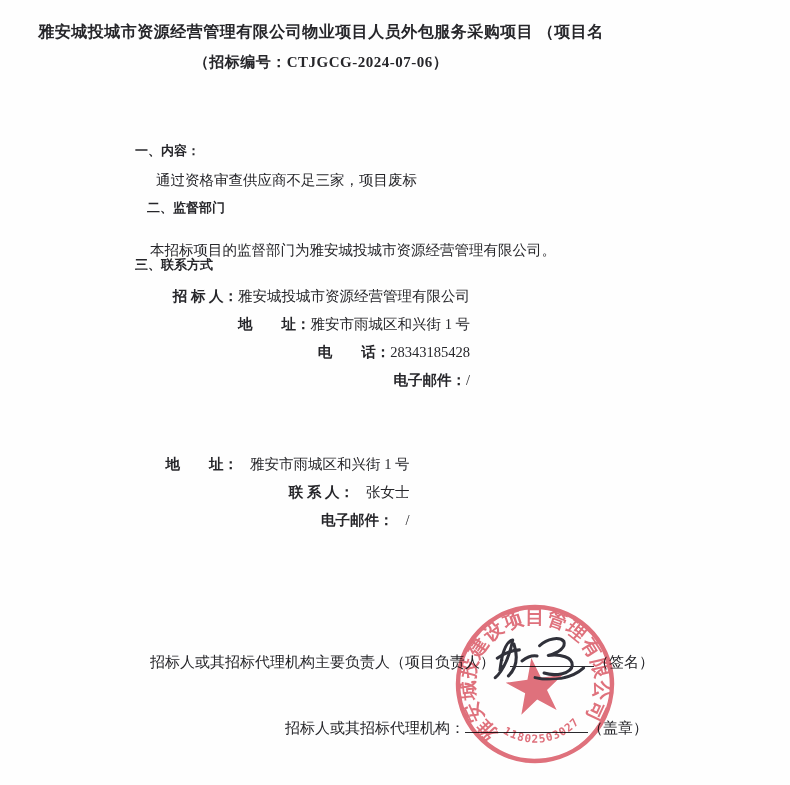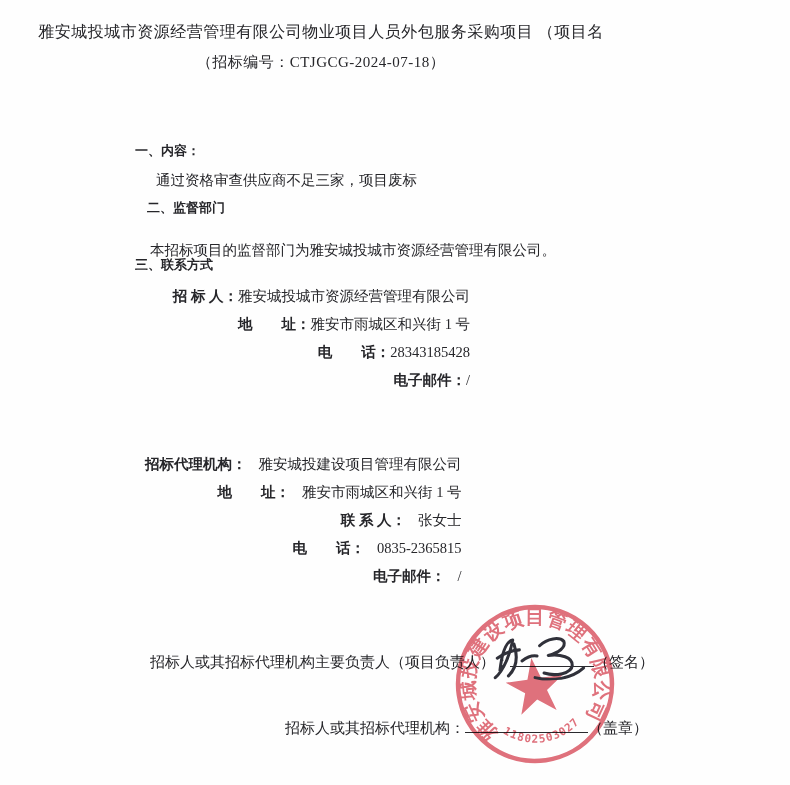--- a/index.html
+++ b/index.html
@@ -3,21 +3,21 @@
 <meta charset="utf-8">
 <style>
   html,body{margin:0;padding:0;}
   body{
     width:790px;height:785px;background:#ffffff;position:relative;overflow:hidden;
     font-family:"Liberation Serif","DejaVu Serif",serif;color:#26262a;
   }
   .page{position:absolute;inset:0;background:#fefefe;}
   
   .title-block{position:absolute;left:0;top:17px;width:642px;text-align:center;
-    font-weight:normal;font-size:16px;line-height:30px;letter-spacing:.5px;}
+    font-weight:bold;font-size:16px;line-height:30px;letter-spacing:.5px;}
   .title-line3{font-size:15px;}
   
   .h{position:absolute;font-weight:bold;font-size:13px;white-space:nowrap;}
   .p{position:absolute;font-size:14.5px;white-space:nowrap;text-align:right;}
   
   .contact{position:absolute;left:145px;font-size:14.5px;}
   .contact .row{height:28px;line-height:28px;white-space:nowrap;text-align:right;}
   .contact .label{display:inline-block;min-width:93px;font-weight:bold;}
   .agency .value{padding-left:12px;}
   
@@ -33,21 +33,21 @@
   .signature{position:absolute;left:487px;top:629px;width:102px;height:52px;z-index:3;
     transform:rotate(-3deg);}
 </style>
 </head>
 <body>
 
 <div class="page">
 
   <div class="title-block">
     <div>雅安城投城市资源经营管理有限公司物业项目人员外包服务采购项目 （项目名</div>
-    <div class="title-line3">（招标编号：CTJGCG-2024-07-18）</div>
+    <div class="title-line3">（招标编号：CTJGCG-2024-07-06）</div>
   </div>
 
   <div class="h" style="left:135px;top:142px;">一、内容：</div>
   <div class="p" style="left:156px;top:171px;">通过资格审查供应商不足三家，项目废标</div>
 
   <div class="h" style="left:147px;top:199px;">二、监督部门</div>
   <div class="p" style="left:150px;top:229px;margin-top:12px;">本招标项目的监督部门为雅安城投城市资源经营管理有限公司。</div>
 
   <div class="h" style="left:135px;top:256px;">三、联系方式</div>
 
@@ -61,30 +61,24 @@
     <div class="row">
       <span class="label">电　　话：</span><span class="value">28343185428</span>
     </div>
     <div class="row">
       <span class="label">电子邮件：</span><span class="value">/</span>
     </div>
   </div>
 
   <div class="contact agency" style="top:450px;">
     <div class="row">
-      <span class="label" style="min-width:0;">招标代理机构：</span><span class="value">雅安城投建设项目管理有限公司</span>
-    </div>
-    <div class="row">
       <span class="label">地　　址：</span><span class="value">雅安市雨城区和兴街 1 号</span>
     </div>
     <div class="row">
       <span class="label">联 系 人：</span><span class="value">张女士</span>
-    </div>
-    <div class="row">
-      <span class="label">电　　话：</span><span class="value">0835-2365815</span>
     </div>
     <div class="row">
       <span class="label">电子邮件：</span><span class="value">/</span>
     </div>
   </div>
 
   <div class="signrow" style="left:150px;top:652px;">
     <span>招标人或其招标代理机构主要负责人（项目负责人）：</span><span class="uline uline-sign"></span><span>（签名）</span>
   </div>
 

